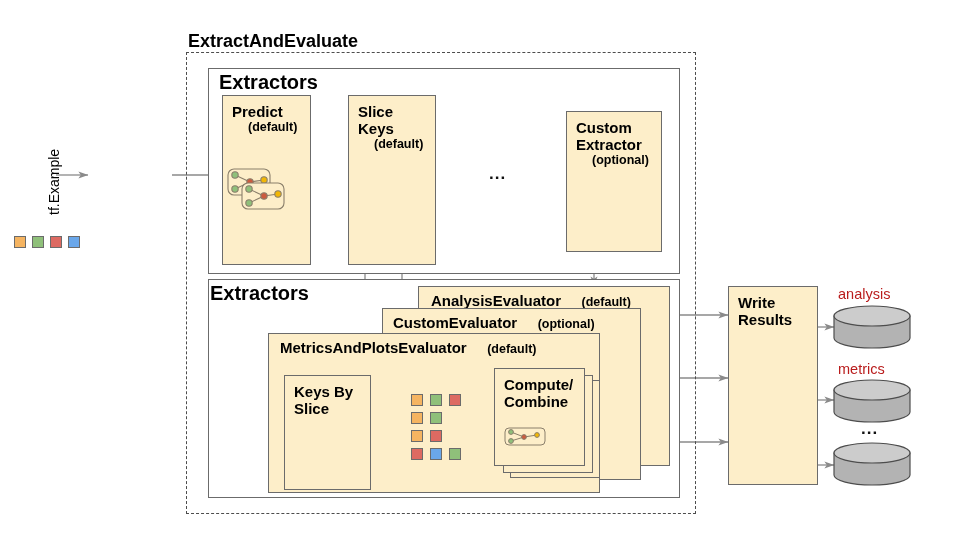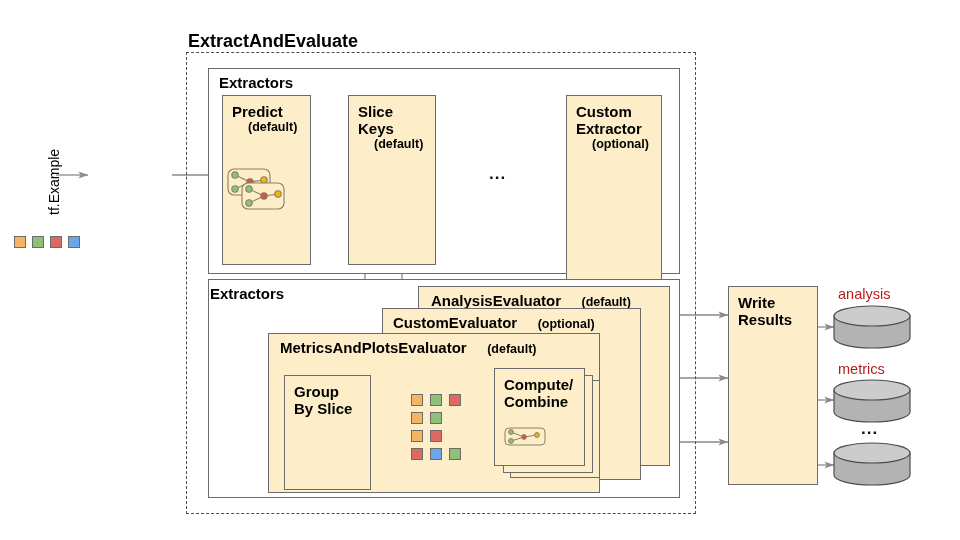--- a/index.html
+++ b/index.html
@@ -8,21 +8,21 @@
   #stage{position:absolute;left:0;top:0;width:960px;height:540px;}
   .abs{position:absolute;box-sizing:border-box;}
 
   
   .tan{background:#fdeec9;border:1.4px solid #6b6b6b;}
   .plain{background:#ffffff;border:1.4px solid #6b6b6b;}
   .dashed{background:transparent;border:1.6px dashed #4d4d4d;}
 
   .boxtitle{font-weight:bold;font-size:15px;line-height:17px;}
   .boxsub{font-weight:bold;font-size:12.5px;line-height:15px;margin-left:16px;}
-  .grouplabel{font-weight:bold;font-size:15px;line-height:17px;}
+  .grouplabel{font-weight:bold;font-size:20px;line-height:17px;}
   .outerlabel{font-weight:bold;font-size:18px;}
 
   .pad{padding:7px 0 0 9px;}
 
   
   .vtext{
     position:absolute;font-size:14px;color:#000;white-space:nowrap;
     transform:rotate(-90deg);transform-origin:left top;
   }
 
@@ -129,21 +129,21 @@
     </g>
   </svg>
 
   <div class="abs tan pad" style="left:348px;top:95px;width:88px;height:170px;">
     <div class="boxtitle" style="width:52px;">Slice Keys</div>
     <div class="boxsub">(default)</div>
   </div>
 
   <div class="dots" style="left:489px;top:164px;">...</div>
 
-  <div class="abs tan pad" style="left:566px;top:95px;width:96px;height:198px;">
+  <div class="abs tan pad" style="left:566px;top:111px;width:96px;height:141px;">
     <div class="boxtitle" style="width:74px;">Custom Extractor</div>
     <div class="boxsub">(optional)</div>
   </div>
 
   <div class="abs plain" style="left:208px;top:279px;width:472px;height:219px;"></div>
   <div class="grouplabel abs" style="left:210px;top:285px;">Extractors</div>
 
   <div class="abs tan" style="left:418px;top:286px;width:252px;height:180px;">
     <div style="position:absolute;left:12px;top:5px;white-space:nowrap;">
       <span class="boxtitle">AnalysisEvaluator</span>
@@ -159,21 +159,21 @@
   </div>
 
   <div class="abs tan" style="left:268px;top:333px;width:332px;height:160px;">
     <div style="position:absolute;left:11px;top:5px;white-space:nowrap;">
       <span class="boxtitle">MetricsAndPlotsEvaluator</span>
       <span class="boxsub">(default)</span>
     </div>
   </div>
 
   <div class="abs tan pad" style="left:284px;top:375px;width:87px;height:115px;">
-    <div class="boxtitle" style="width:62px;">Group By Slice</div>
+    <div class="boxtitle" style="width:62px;">Keys By Slice</div>
   </div>
 
   <div>
     <span class="chip c-orange abs" style="left:411px;top:394px;"></span>
     <span class="chip c-green  abs" style="left:430px;top:394px;"></span>
     <span class="chip c-red    abs" style="left:449px;top:394px;"></span>
 
     <span class="chip c-orange abs" style="left:411px;top:412px;"></span>
     <span class="chip c-green  abs" style="left:430px;top:412px;"></span>
 

